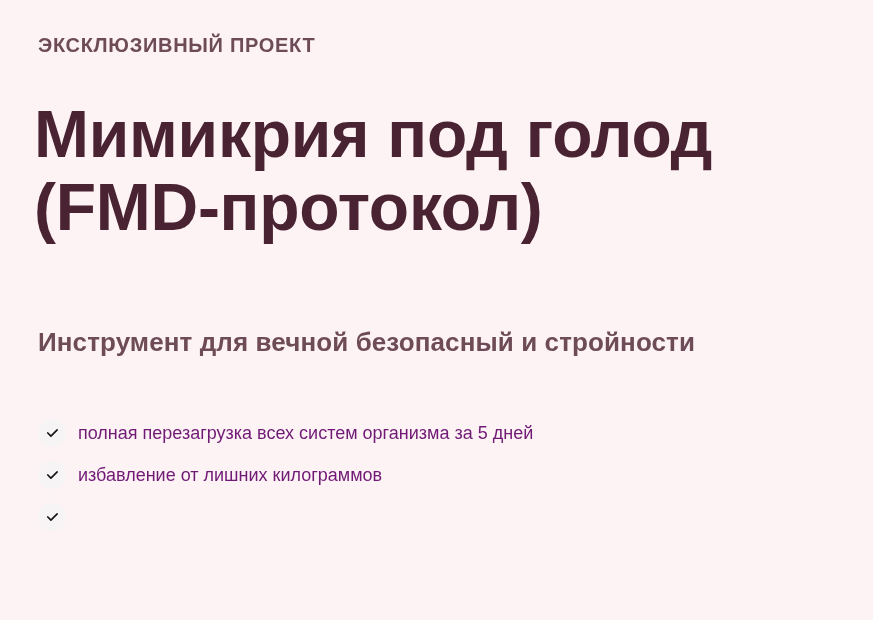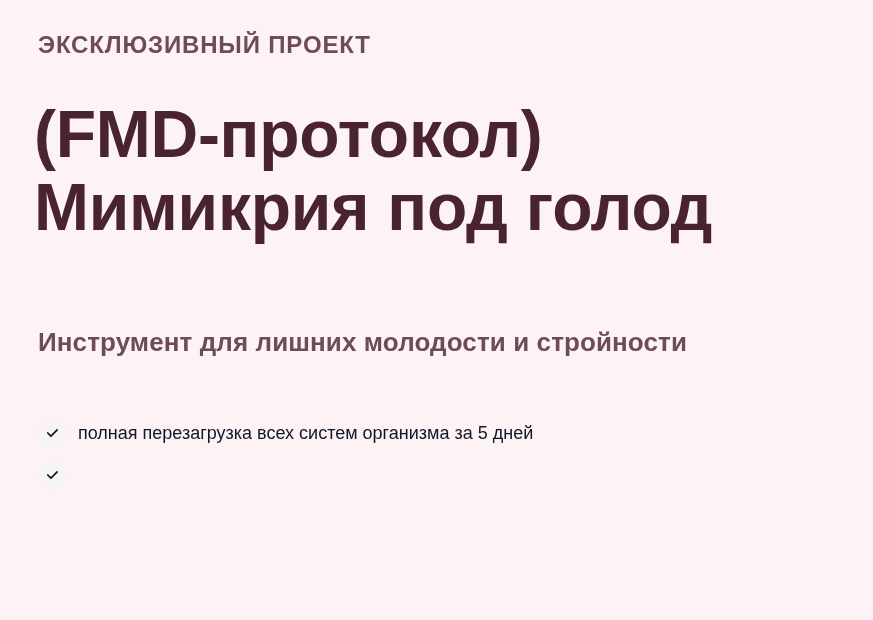--- a/index.html
+++ b/index.html
@@ -24,21 +24,21 @@
     box-sizing: border-box;
     padding: 0 38px;
     background: #fdf3f5;
   }
 
   
   .eyebrow {
     position: absolute;
     left: 38px;
     top: 30px;
-    font-size: 24px;
+    font-size: 20px;
     line-height: 30px;
     font-weight: 700;
     letter-spacing: 0.035em;
     color: #6e4c57;
     text-transform: uppercase;
     white-space: nowrap;
   }
 
   
   .title {
@@ -103,50 +103,58 @@
   .check-badge svg {
     display: block;
     width: 15px;
     height: 15px;
   }
 
   .benefit-text {
     font-size: 18px;
     line-height: 24px;
     font-weight: 400;
-    color: #0f172a;
+    color: #701a75;
     white-space: nowrap;
   }
 </style>
 </head>
 <body>
 
 <div class="hero">
 
   <div class="eyebrow">ЭКСКЛЮЗИВНЫЙ ПРОЕКТ</div>
 
   <h1 class="title">
+    <span class="line">Мимикрия под голод</span>
     <span class="line">(FMD-протокол)</span>
-    <span class="line">Мимикрия под голод</span>
   </h1>
 
-  <h2 class="subtitle">Инструмент для лишних молодости и стройности</h2>
+  <h2 class="subtitle">Инструмент для вечной безопасный и стройности</h2>
 
   <ul class="benefits">
 
     <li class="benefit">
       <span class="check-badge">
         <svg viewBox="0 0 16 16" aria-hidden="true">
           <path d="M3 7.4 L6.3 10.8 L13 4.2" fill="none" stroke="#111111" stroke-width="1.7" stroke-linecap="round" stroke-linejoin="round"></path>
         </svg>
       </span>
       <span class="benefit-text">полная перезагрузка всех систем организма за 5 дней</span>
     </li>
 
 
+    <li class="benefit">
+      <span class="check-badge">
+        <svg viewBox="0 0 16 16" aria-hidden="true">
+          <path d="M3 7.4 L6.3 10.8 L13 4.2" fill="none" stroke="#111111" stroke-width="1.7" stroke-linecap="round" stroke-linejoin="round"></path>
+        </svg>
+      </span>
+      <span class="benefit-text">избавление от лишних килограммов</span>
+    </li>
 
     <li class="benefit">
       <span class="check-badge">
         <svg viewBox="0 0 16 16" aria-hidden="true">
           <path d="M3 7.4 L6.3 10.8 L13 4.2" fill="none" stroke="#111111" stroke-width="1.7" stroke-linecap="round" stroke-linejoin="round"></path>
         </svg>
       </span>
     </li>
 
   </ul>

